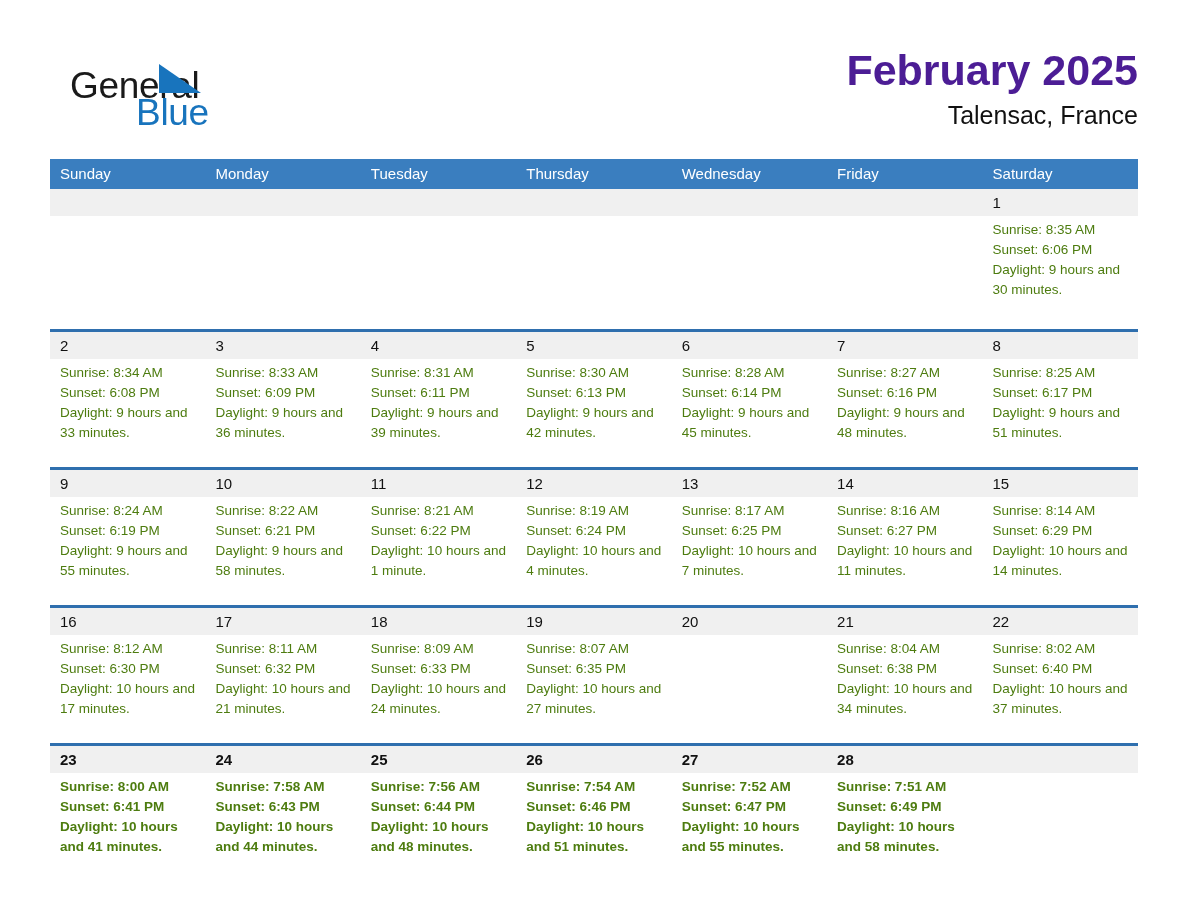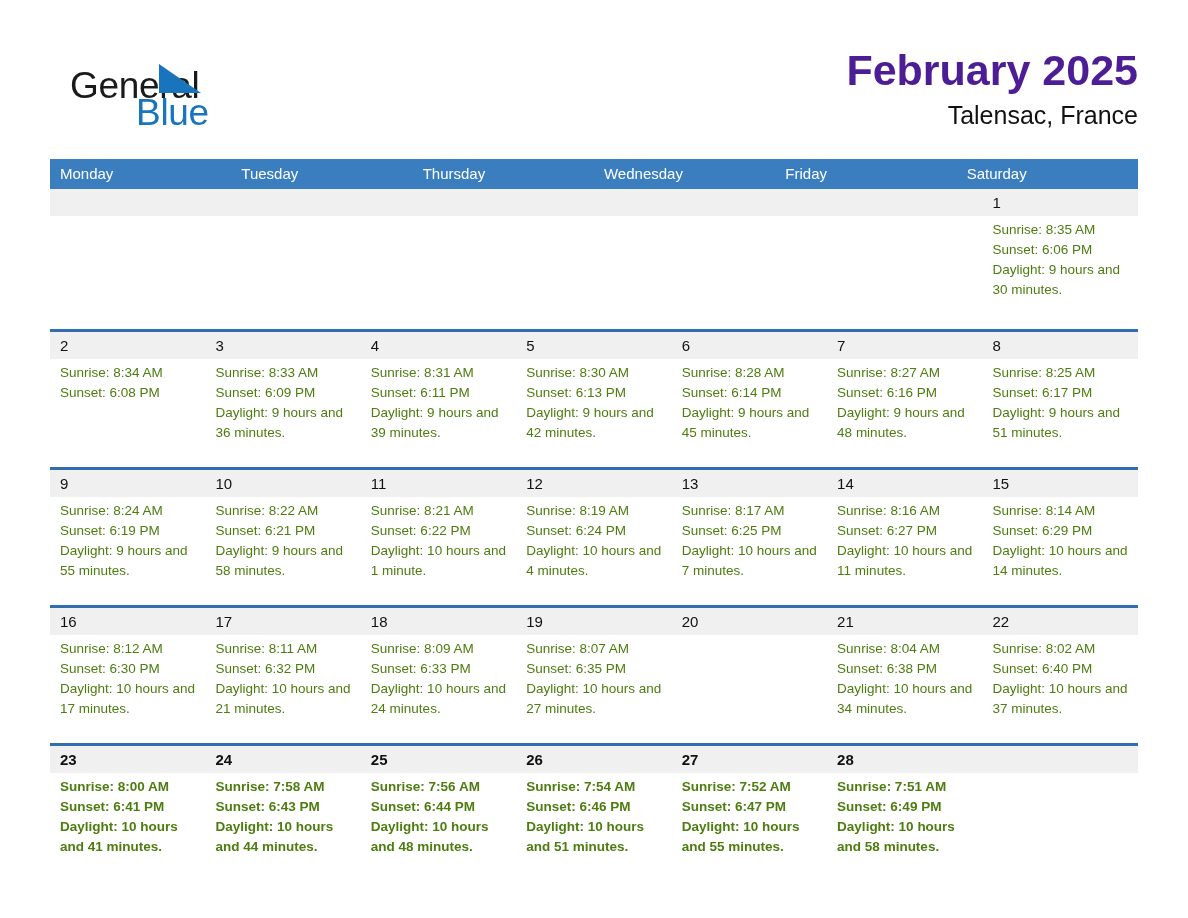--- a/index.html
+++ b/index.html
@@ -186,20 +186,21 @@
 
     <div class="title-block">
       <div class="cal-title">February 2025</div>
       <div class="cal-subtitle">Talensac, France</div>
     </div>
 
   </div>
 
   <div class="calendar">
     <div class="weekday-row">
+      <div class="weekday">Sunday</div>
       <div class="weekday">Monday</div>
       <div class="weekday">Tuesday</div>
       <div class="weekday">Thursday</div>
       <div class="weekday">Wednesday</div>
       <div class="weekday">Friday</div>
       <div class="weekday">Saturday</div>
     </div>
 
     <div id="weeks-container">
         <div class="week week-first">
@@ -238,20 +239,21 @@
         <div class="week">
           <div class="week-rule"></div>
           <div class="week-inner">
             <div class="daynum-band"></div>
             <div class="day-row">
               <div class="day-cell">
                 <div class="day-num">2</div>
                 <div class="day-info">
                   <div>Sunrise: 8:34 AM</div>
                   <div>Sunset: 6:08 PM</div>
+                  <div class="daylight-line">Daylight: 9 hours and 33 minutes.</div>
                 </div>
               </div>
               <div class="day-cell">
                 <div class="day-num">3</div>
                 <div class="day-info">
                   <div>Sunrise: 8:33 AM</div>
                   <div>Sunset: 6:09 PM</div>
                   <div class="daylight-line">Daylight: 9 hours and 36 minutes.</div>
                 </div>
               </div>

